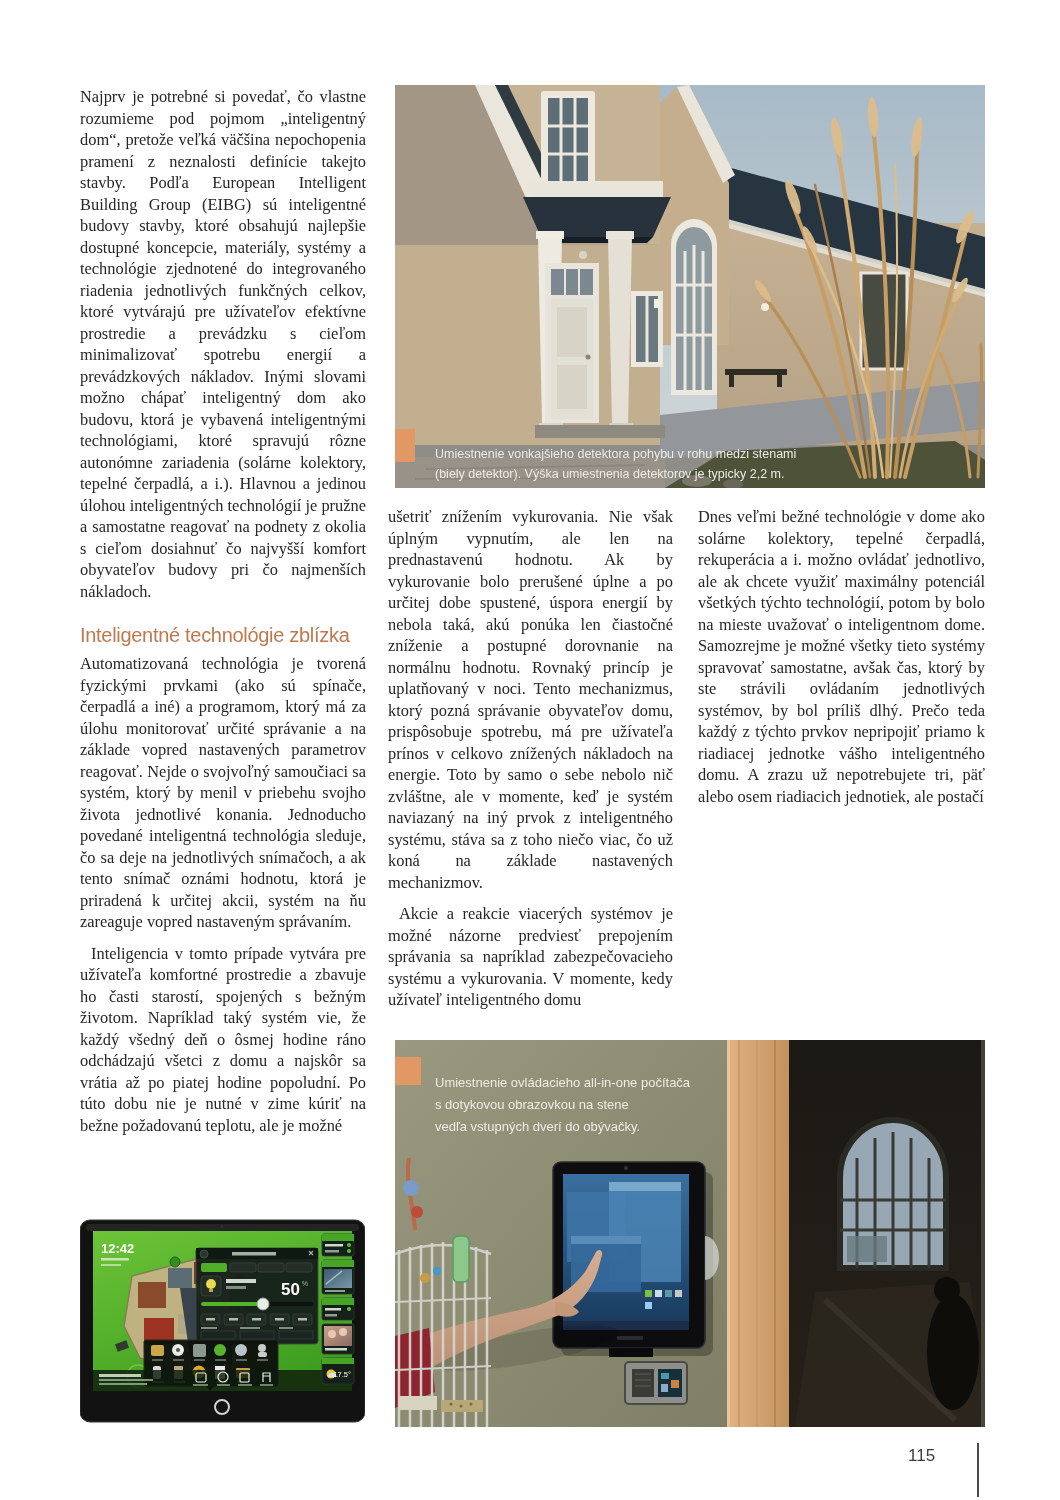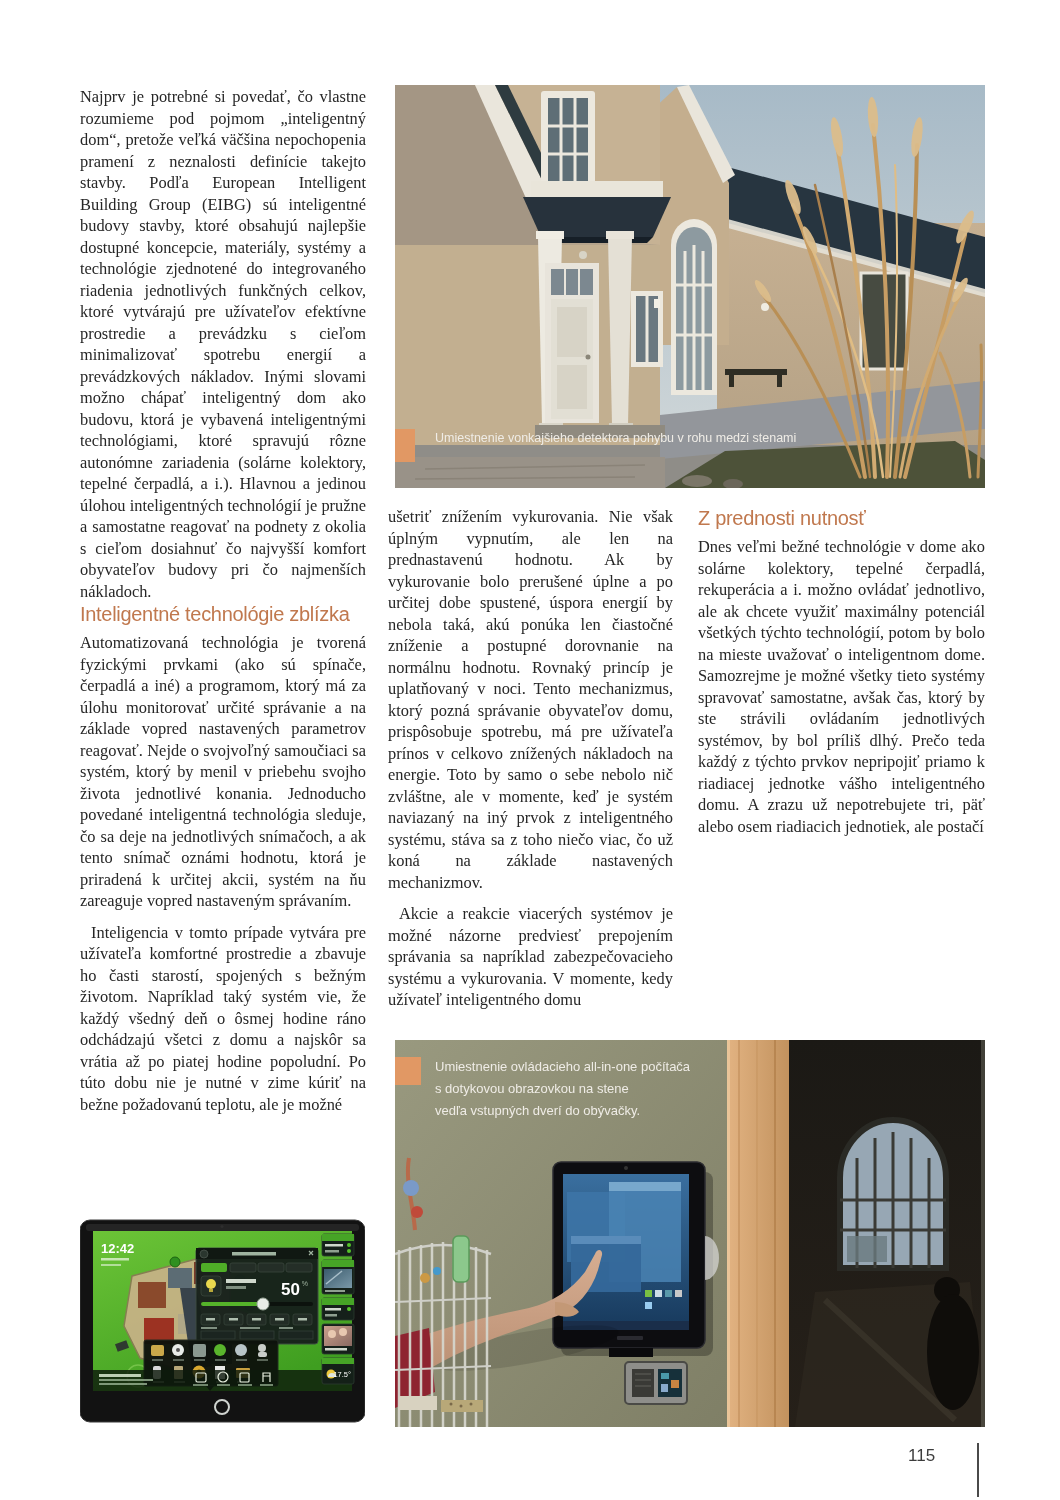--- a/index.html
+++ b/index.html
@@ -11,37 +11,37 @@
   
   .col{position:absolute;}
   .col-left{left:80px;top:86px;width:286px;}
   .col-mid{left:388px;top:506px;width:285px;}
   .col-right{left:698px;top:506px;width:287px;}
   .heading{
     font-family:"Liberation Sans",sans-serif;
     font-size:20px;line-height:24px;font-weight:400;
     letter-spacing:-0.3px;color:#c0784e;margin:0 0 6px 0;
   }
-  .heading.mt{}
+  .heading.mt{margin-top:21px;}
   .body-p{
     margin:0;font-size:16.4px;line-height:21.5px;
     text-align:justify;hyphens:auto;-webkit-hyphens:auto;
   }
   .body-p.gap{margin-top:10px;text-indent:11px;}
   
   .photo{position:absolute;overflow:hidden;}
   .photo-house{left:395px;top:85px;width:590px;height:403px;}
   .photo-panel{left:395px;top:1040px;width:590px;height:461px;}
   .photo svg{display:block;position:absolute;left:0;top:0;}
   .cap-square{
     position:absolute;background:#e19864;z-index:4;
   }
   .cap{
     position:absolute;z-index:4;
-    font-family:"Liberation Sans",sans-serif;color:#efece6;
+    font-family:"Liberation Sans",sans-serif;color:#efece6;margin-top:16px;
   }
   .cap-house{left:40px;top:343px;font-size:12.5px;line-height:20px;}
   .cap-panel{left:40px;top:16px;font-size:13px;line-height:22px;}
   
   .tablet{position:absolute;left:80px;top:1218px;width:273px;height:206px;}
   
   .pageno{
     position:absolute;left:908px;top:1446px;width:60px;
     font-family:"Liberation Sans",sans-serif;font-size:17px;color:#3c3c3c;
   }
@@ -60,21 +60,20 @@
     <p class="body-p">Automatizovaná technológia je tvorená fyzickými prvkami (ako sú spínače, čerpadlá a iné) a programom, ktorý má za úlohu monitorovať určité správanie a na základe vopred nastavených parametrov reagovať. Nejde o svojvoľný samoučiaci sa systém, ktorý by menil v priebehu svojho života jednotlivé konania. Jednoducho povedané inteligentná technológia sleduje, čo sa deje na jednotlivých snímačoch, a ak tento snímač oznámi hodnotu, ktorá je priradená k určitej akcii, systém na ňu zareaguje vopred nastaveným správaním.</p>
     <p class="body-p gap">Inteligencia v tomto prípade vytvára pre užívateľa komfortné prostredie a zbavuje ho časti starostí, spojených s bežným životom. Napríklad taký systém vie, že každý všedný deň o ôsmej hodine ráno odchádzajú všetci z domu a najskôr sa vrátia až po piatej hodine popoludní. Po túto dobu nie je nutné v zime kúriť na bežne požadovanú teplotu, ale je možné</p>
   </div>
 
   <div class="col col-mid">
     <p class="body-p">ušetriť znížením vykurovania. Nie však úplným vypnutím, ale len na prednastavenú hodnotu. Ak by vykurovanie bolo prerušené úplne a po určitej dobe spustené, úspora energií by nebola taká, akú ponúka len čiastočné zníženie a postupné dorovnanie na normálnu hodnotu. Rovnaký princíp je uplatňovaný v noci. Tento mechanizmus, ktorý pozná správanie obyvateľov domu, prispôsobuje spotrebu, má pre užívateľa prínos v celkovo znížených nákladoch na energie. Toto by samo o sebe nebolo nič zvláštne, ale v momente, keď je systém naviazaný na iný prvok z inteligentného systému, stáva sa z toho niečo viac, čo už koná na základe nastavených mechanizmov.</p>
     <p class="body-p gap">Akcie a reakcie viacerých systémov je možné názorne predviesť prepojením správania sa napríklad zabezpečovacieho systému a vykurovania. V momente, kedy užívateľ inteligentného domu</p>
   </div>
 
   <div class="col col-right">
-    <h2 class="heading mt">Z prednosti nutnosť</h2>
     <p class="body-p">Dnes veľmi bežné technológie v dome ako solárne kolektory, tepelné čerpadlá, rekuperácia a i. možno ovládať jednotlivo, ale ak chcete využiť maximálny potenciál všetkých týchto technológií, potom by bolo na mieste uvažovať o inteligentnom dome. Samozrejme je možné všetky tieto systémy spravovať samostatne, avšak čas, ktorý by ste strávili ovládaním jednotlivých systémov, by bol príliš dlhý. Prečo teda každý z týchto prvkov nepripojiť priamo k riadiacej jednotke vášho inteligentného domu. A zrazu už nepotrebujete tri, päť alebo osem riadiacich jednotiek, ale postačí</p>
   </div>
 
   <div class="photo photo-house">
     <svg width="590" height="403" viewBox="0 0 590 403">
       <defs>
         <linearGradient id="sky" x1="0" y1="0" x2="0" y2="1">
           <stop offset="0" stop-color="#a7bac7"></stop>
             <stop offset="1" stop-color="#d3d9da"></stop>
         </linearGradient>
@@ -190,20 +189,21 @@
           <ellipse cx="570" cy="142" rx="5" ry="18" transform="rotate(25 570 142)"></ellipse>
           <ellipse cx="415" cy="155" rx="4" ry="15" transform="rotate(-25 415 155)"></ellipse>
           <ellipse cx="565" cy="205" rx="4" ry="14" transform="rotate(30 565 205)"></ellipse>
           <ellipse cx="368" cy="206" rx="4" ry="13" transform="rotate(-35 368 206)"></ellipse>
         </g>
       </g>
     </svg>
     <div class="cap-square" style="left:0;top:344px;width:20px;height:33px;"></div>
     <div class="cap cap-house">
       <div>Umiestnenie vonkajšieho detektora pohybu v rohu medzi stenami</div>
+      <div>(biely detektor). Výška umiestnenia detektorov je typicky 2,2 m.</div>
     </div>
   </div>
 
   <div class="photo photo-panel">
     <svg width="590" height="387" viewBox="0 0 590 387">
       <defs>
         <linearGradient id="wallg" x1="0" y1="0" x2="1" y2="1">
           <stop offset="0" stop-color="#99997f"></stop>
             <stop offset="1" stop-color="#7f7f66"></stop>
         </linearGradient>

